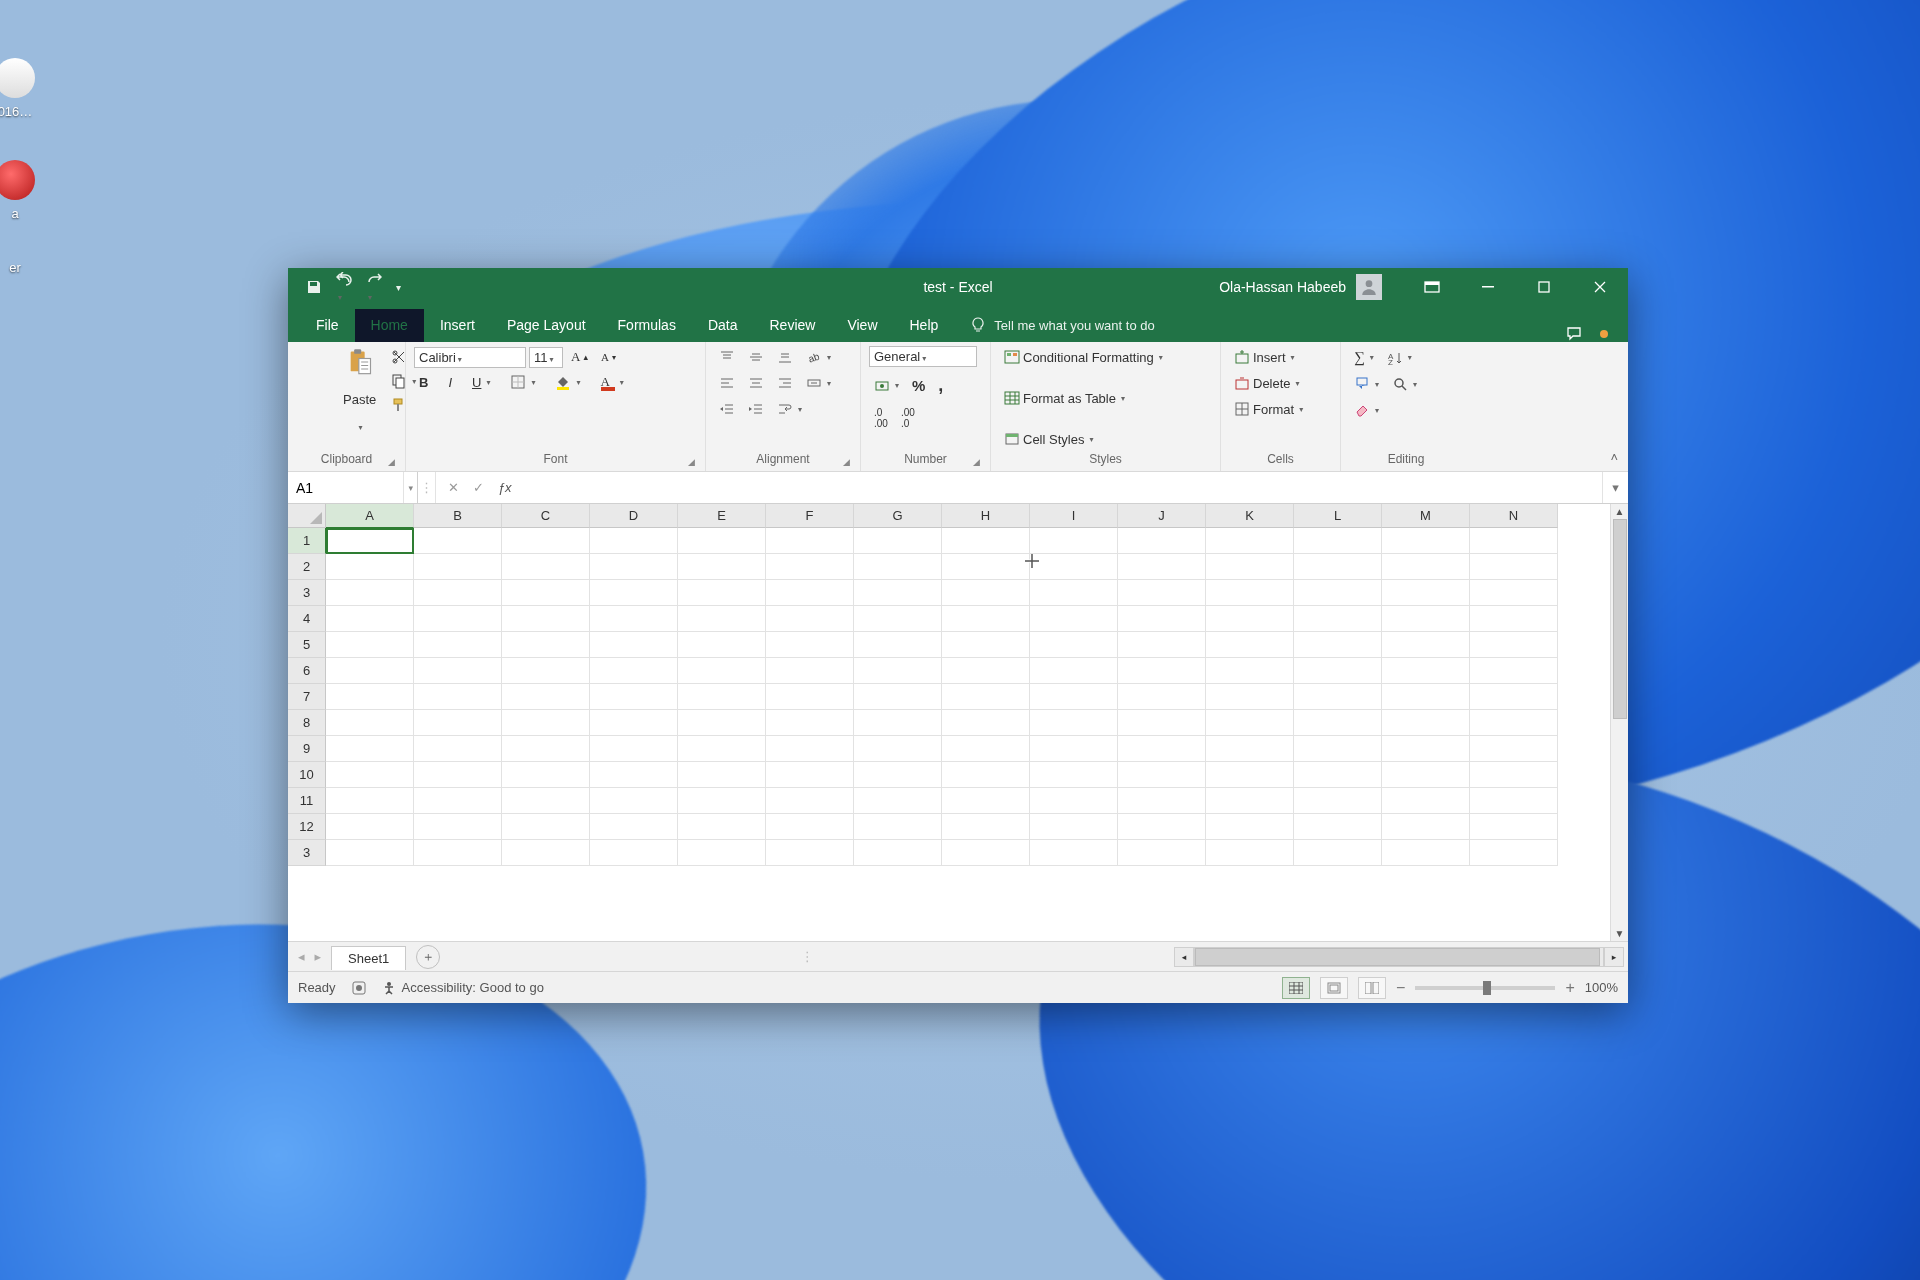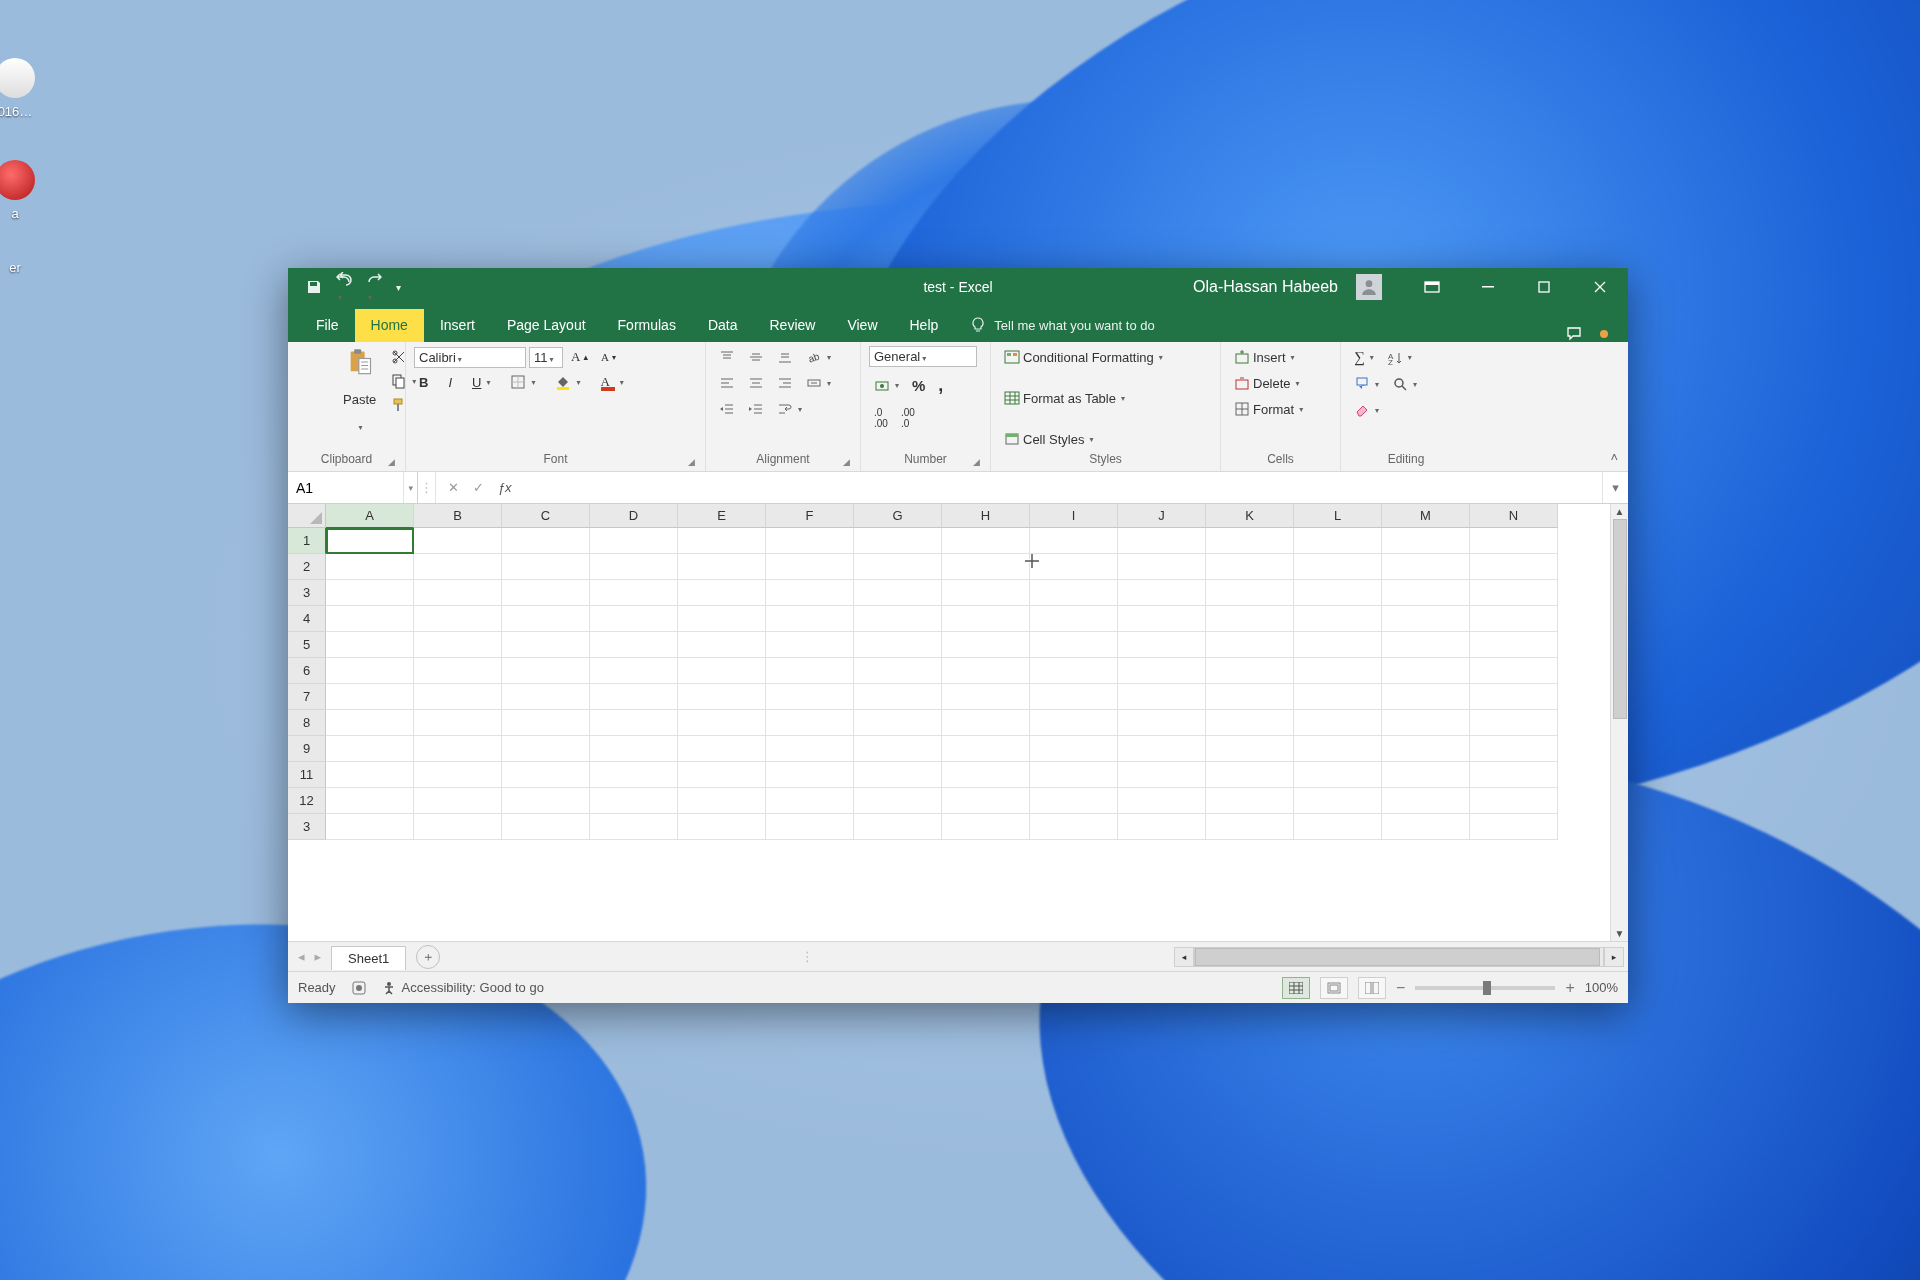--- a/index.html
+++ b/index.html
@@ -48,28 +48,28 @@
   }
   .titlebar {
     height: 38px; background: #217346; color:#fff;
     display:flex; align-items:center;
     position:relative;
   }
   .qat { display:flex; align-items:center; gap:14px; padding:0 12px 0 18px;}
   .qat .qbtn{ opacity:.9; cursor:pointer;}
   .title-center{ position:absolute; left:50%; transform:translateX(-50%); font-size:14px;}
   .title-right { margin-left:auto; display:flex; align-items:center;}
-  .user{ margin-right:18px; font-size:16px;}
+  .user{ margin-right:10px; font-size:14px;}
   .avatar{ width:26px; height:26px; background:#cfd4d8; display:inline-flex;align-items:center;justify-content:center; margin-right:22px;}
   .winbtn{ width:56px; height:38px; display:flex;align-items:center;justify-content:center; cursor:pointer;}
 
   
   .tabstrip{ height:36px; background:#217346; display:flex; align-items:flex-end; padding-left:12px;}
   .tab{ padding:8px 16px 9px; color:#fff; cursor:pointer; font-size:14px;}
-  .tab.active{ background:#fde047; color:#217346;}
+  .tab.active{ background:#0f172a; color:#217346;}
   .tellme{ display:flex; align-items:center; gap:8px; color:#fff; padding:8px 16px 9px; opacity:.9;}
   .tabright{ margin-left:auto; display:flex; align-items:center; gap:18px; padding-right:20px; color:#fff;}
   .notifdot{ width:8px;height:8px;background:#f0a040;border-radius:50%;}
 
   
   .ribbon{ background:#f3f3f3; border-bottom:1px solid #d9d9d9; display:flex; position:relative;}
   .group{ border-right:1px solid #e0e0e0; padding:4px 8px 2px; display:flex; flex-direction:column;}
   .group-body{ flex:1; display:flex; align-items:flex-start; gap:4px;}
   .group-label{ text-align:center; font-size:12px; color:#666; padding:2px 0 3px; position:relative;}
   .launcher{ position:absolute; right:2px; bottom:2px; font-size:9px; color:#888; cursor:pointer;}
@@ -697,20 +697,37 @@
           <div class="cell"></div>
           <div class="cell"></div>
           <div class="cell"></div>
           <div class="cell"></div>
           <div class="cell"></div>
           <div class="cell"></div>
           <div class="cell"></div>
           <div class="cell"></div>
         </div>
         <div class="row-line">
+          <div class="rowhdr">10</div>
+          <div class="cell"></div>
+          <div class="cell"></div>
+          <div class="cell"></div>
+          <div class="cell"></div>
+          <div class="cell"></div>
+          <div class="cell"></div>
+          <div class="cell"></div>
+          <div class="cell"></div>
+          <div class="cell"></div>
+          <div class="cell"></div>
+          <div class="cell"></div>
+          <div class="cell"></div>
+          <div class="cell"></div>
+          <div class="cell"></div>
+        </div>
+        <div class="row-line">
           <div class="rowhdr">11</div>
           <div class="cell"></div>
           <div class="cell"></div>
           <div class="cell"></div>
           <div class="cell"></div>
           <div class="cell"></div>
           <div class="cell"></div>
           <div class="cell"></div>
           <div class="cell"></div>
           <div class="cell"></div>

